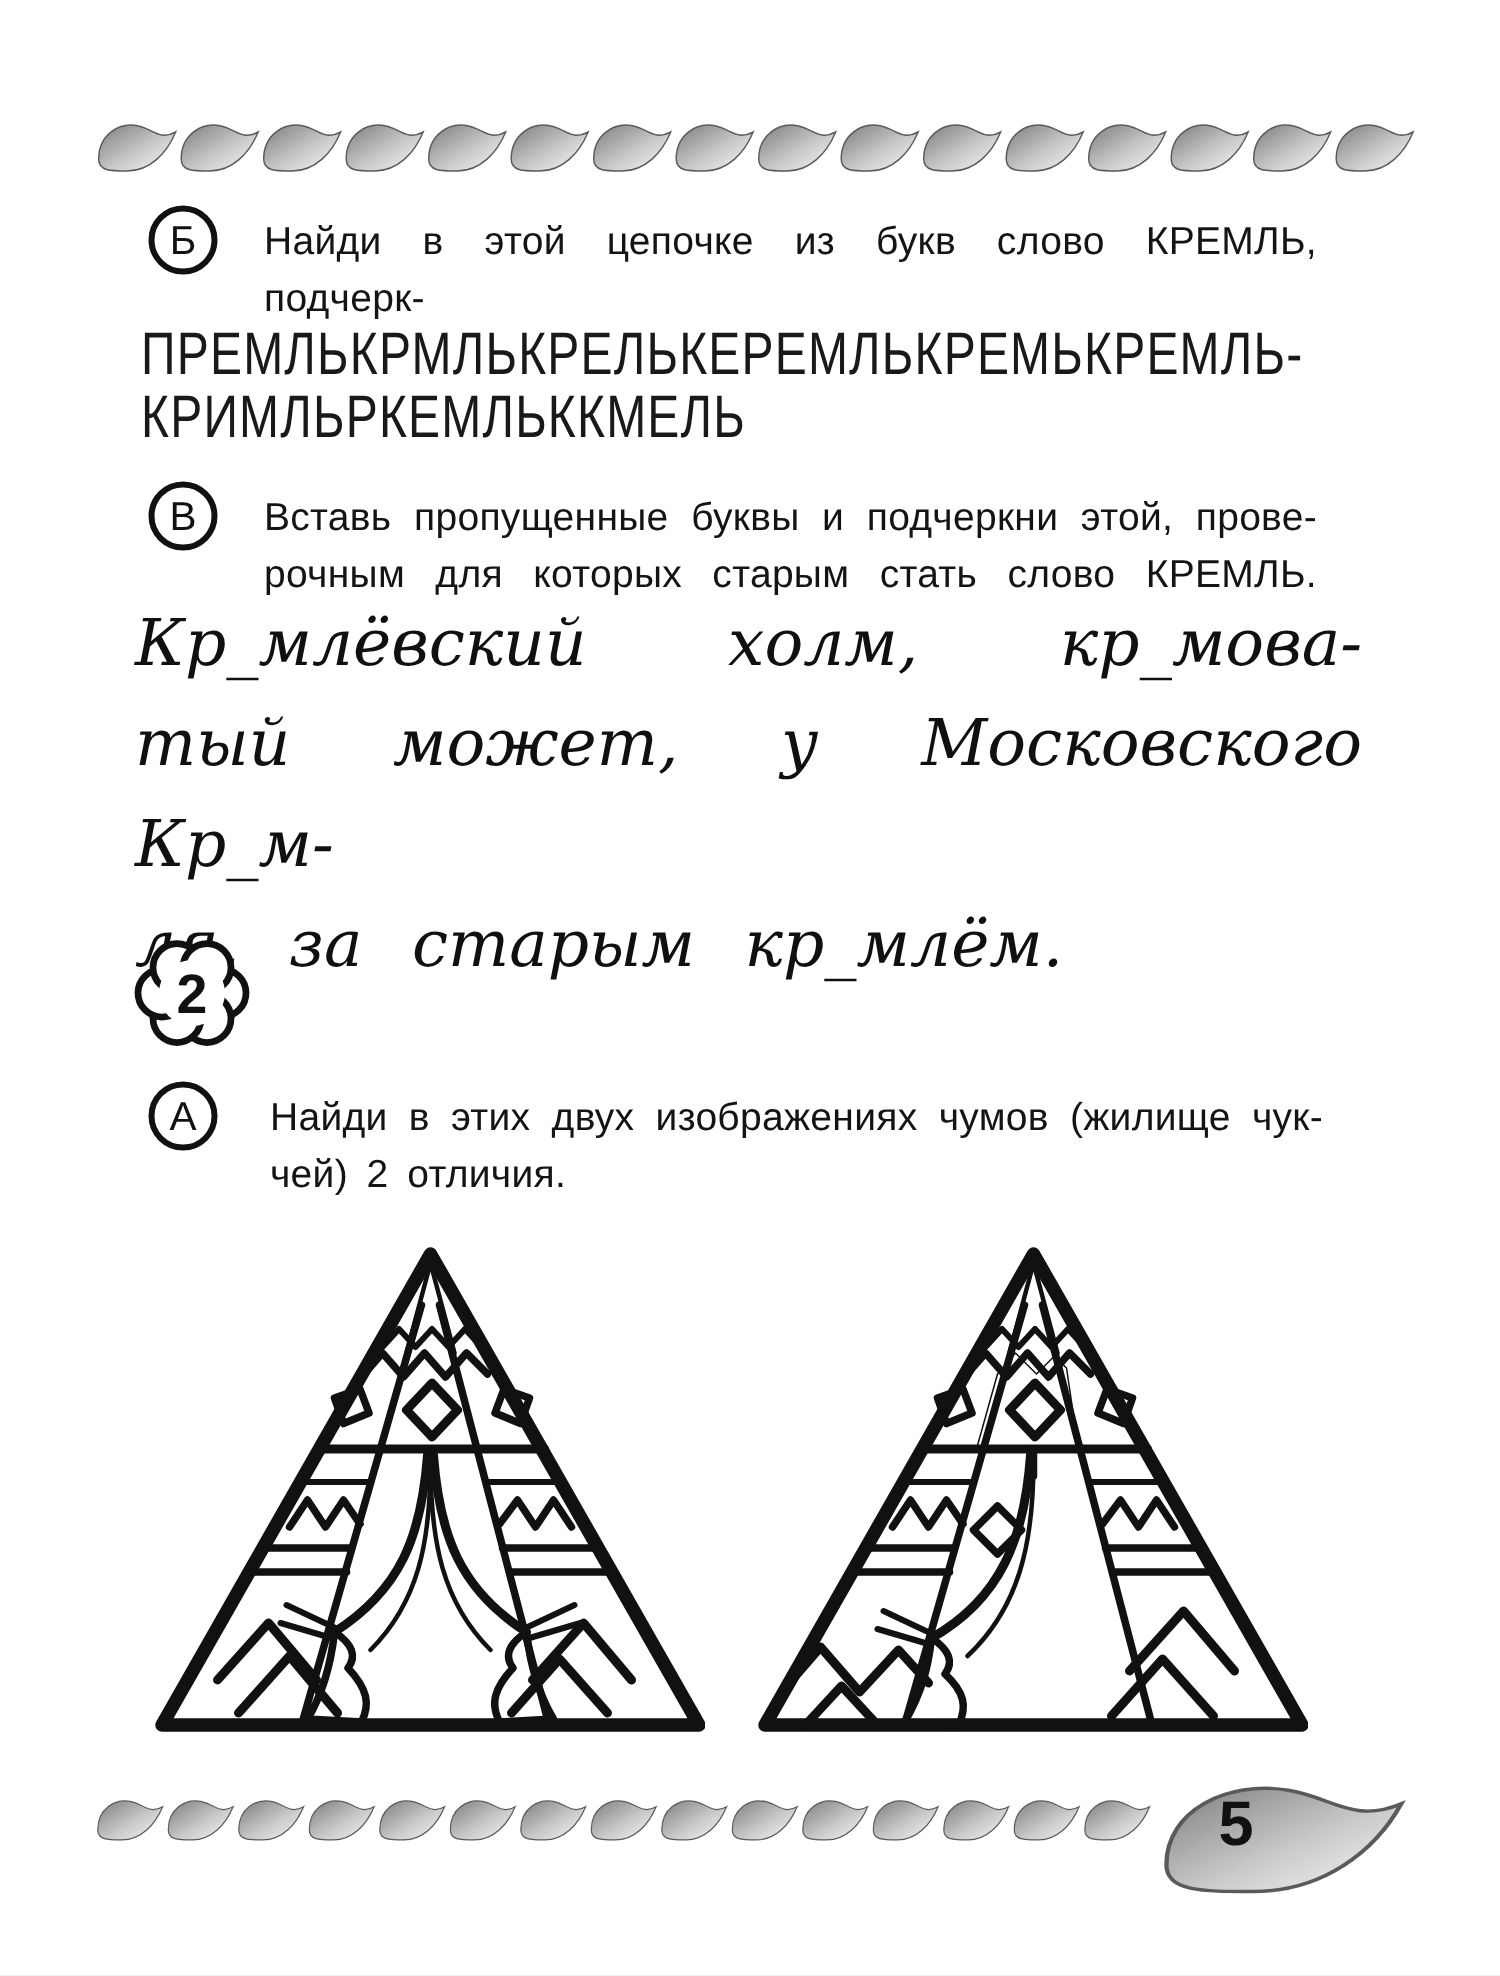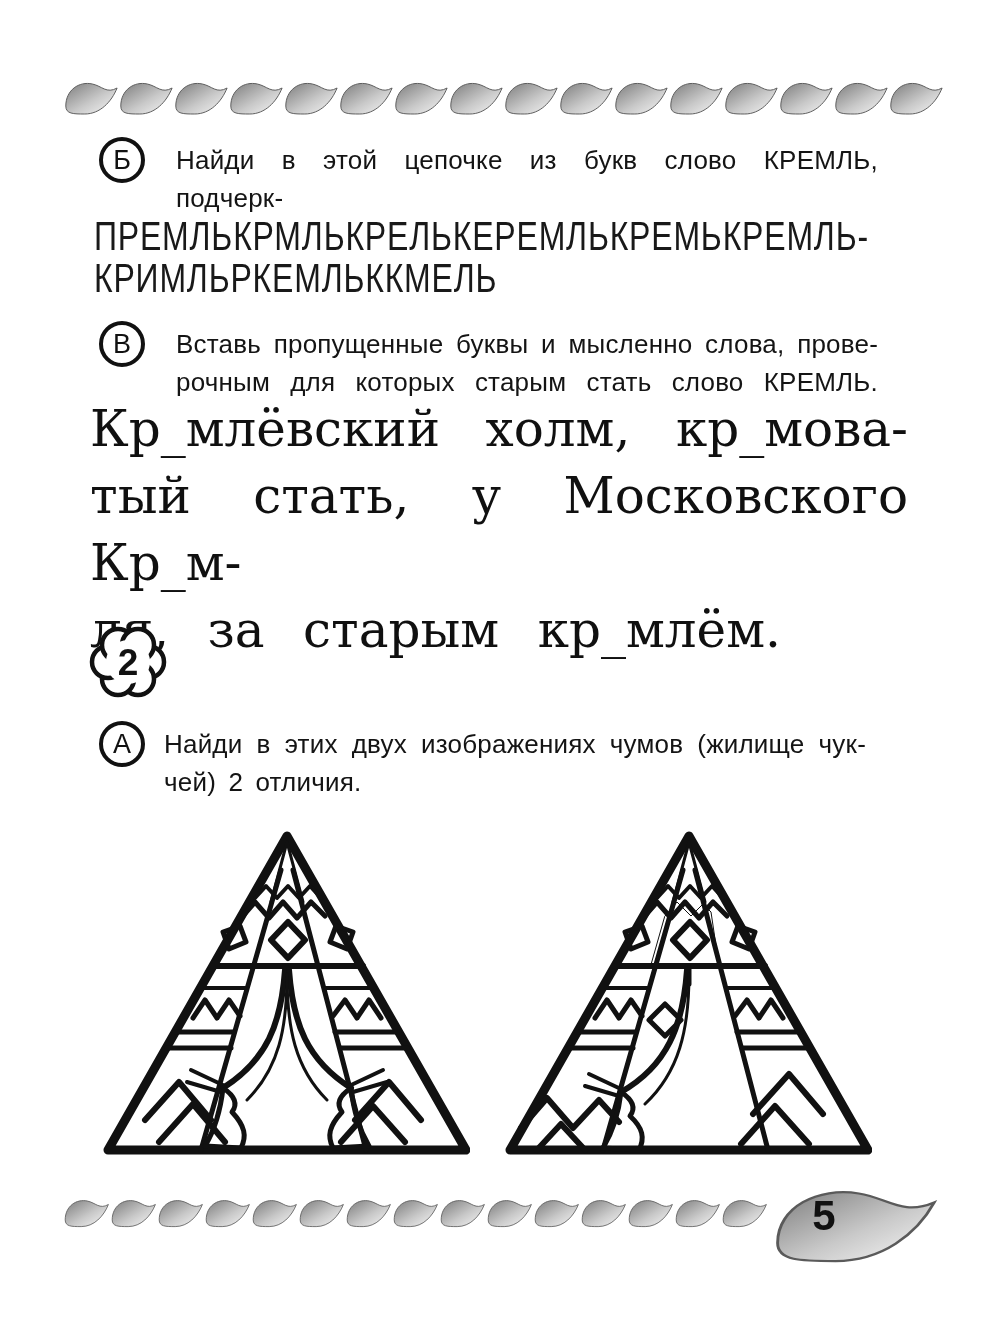--- a/index.html
+++ b/index.html
@@ -11,21 +11,21 @@
     display:flex;align-items:center;justify-content:center;font-size:27px;line-height:1;
     background:#fff;box-sizing:border-box;}
   
   .body-text{font-size:26px;line-height:38px;letter-spacing:.2px;word-spacing:5px;color:#141414;}
   .jline{text-align:justify;text-align-last:justify;}
   .tblock{width:702px;}
   
   .chain{font-size:40px;line-height:42px;letter-spacing:1px;color:#191919;
     transform:scaleX(.8);transform-origin:left top;white-space:nowrap;font-family:"Liberation Sans",sans-serif;}
   
-  .cursive{font-family:"DejaVu Serif",serif;font-size:50px;
+  .cursive{font-family:"DejaVu Serif",serif;font-style:italic;font-size:43px;
     line-height:67px;color:#101010;width:818px;word-spacing:.45em;}
   .cursive .jline{text-align:justify;text-align-last:justify;}
   svg text{font-family:"Liberation Sans",sans-serif;}
   .tent path,.tent polyline,.tent line{stroke:#111;fill:none;stroke-linecap:round;stroke-linejoin:round;}
 </style>
 </head>
 <body>
 
 <div class="page">
 
@@ -70,47 +70,47 @@
 
   <div class="abs" style="left:94px;top:215px">
     <div class="chain">ПРЕМЛЬКРМЛЬКРЕЛЬКЕРЕМЛЬКРЕМЬКРЕМЛЬ-</div>
     <div class="chain">КРИМЛЬРКЕМЛЬККМЕЛЬ</div>
   </div>
 
   <div class="abs badge-circle" style="left:99px;top:321px">
     <span>В</span>
   </div>
   <div class="abs body-text tblock" style="left:176px;top:325px">
-    <div class="jline">Вставь пропущенные буквы и мысленно слова, прове-</div>
+    <div class="jline">Вставь пропущенные буквы и подчеркни этой, прове-</div>
     <div class="jline">рочным для которых старым стать слово КРЕМЛЬ.</div>
   </div>
 
   <div class="abs cursive" style="left:90px;top:396px">
     <div class="jline">Кр_млёвский холм, кр_мова-</div>
-    <div class="jline">тый стать, у Московского Кр_м-</div>
+    <div class="jline">тый может, у Московского Кр_м-</div>
     <div>ля, за старым кр_млём.</div>
   </div>
 
   <svg class="abs" style="left:88px;top:622px" width="80" height="80" viewBox="0 0 80 80">
     <g stroke="#111" stroke-width="4.5" fill="#fff">
       <circle cx="60" cy="40" r="16"></circle>
         <circle cx="50" cy="57" r="16"></circle>
         <circle cx="30" cy="57" r="16"></circle>
       <circle cx="20" cy="40" r="16"></circle>
         <circle cx="30" cy="23" r="16"></circle>
         <circle cx="50" cy="23" r="16"></circle>
     </g>
     <circle cx="40" cy="40" r="22" fill="#fff"></circle>
     <text x="40" y="53" font-size="37" font-weight="bold" text-anchor="middle" fill="#111">2</text>
   </svg>
 
   <div class="abs badge-circle" style="left:99px;top:721px">
     <span>А</span>
   </div>
-  <div class="abs body-text tblock" style="left:164px;top:725px">
+  <div class="abs body-text tblock" style="left:180px;top:725px">
     <div class="jline">Найди в этих двух изображениях чумов (жилище чук-</div>
     <div>чей) 2 отличия.</div>
   </div>
 
   <svg class="abs tent" style="left:95px;top:828px" width="375" height="332" viewBox="0 0 375 332">
     <path d="M192 8 L371 322 L13 322 Z" fill="#fff" stroke-width="9"></path>
     <path d="M192 14 L176 74 M192 14 L208 74" stroke-width="3"></path>
     <path d="M186 42 L106 322" stroke-width="5"></path>
     <path d="M198 42 L271 322" stroke-width="5"></path>
     <polyline points="160,70 171,58 182,70 193,58 204,70 215,58 226,70" stroke-width="4"></polyline>

